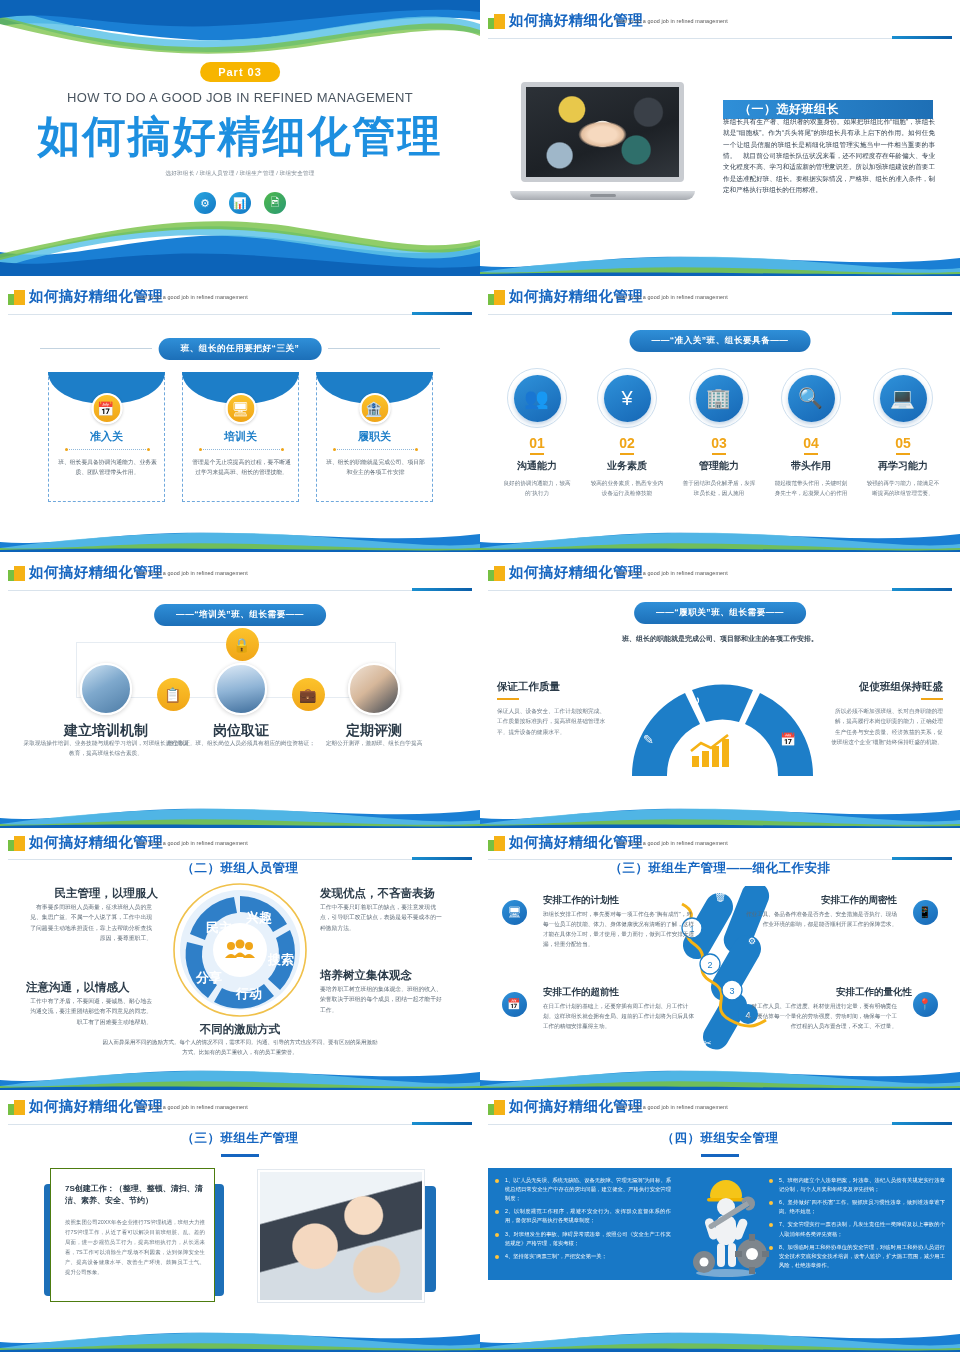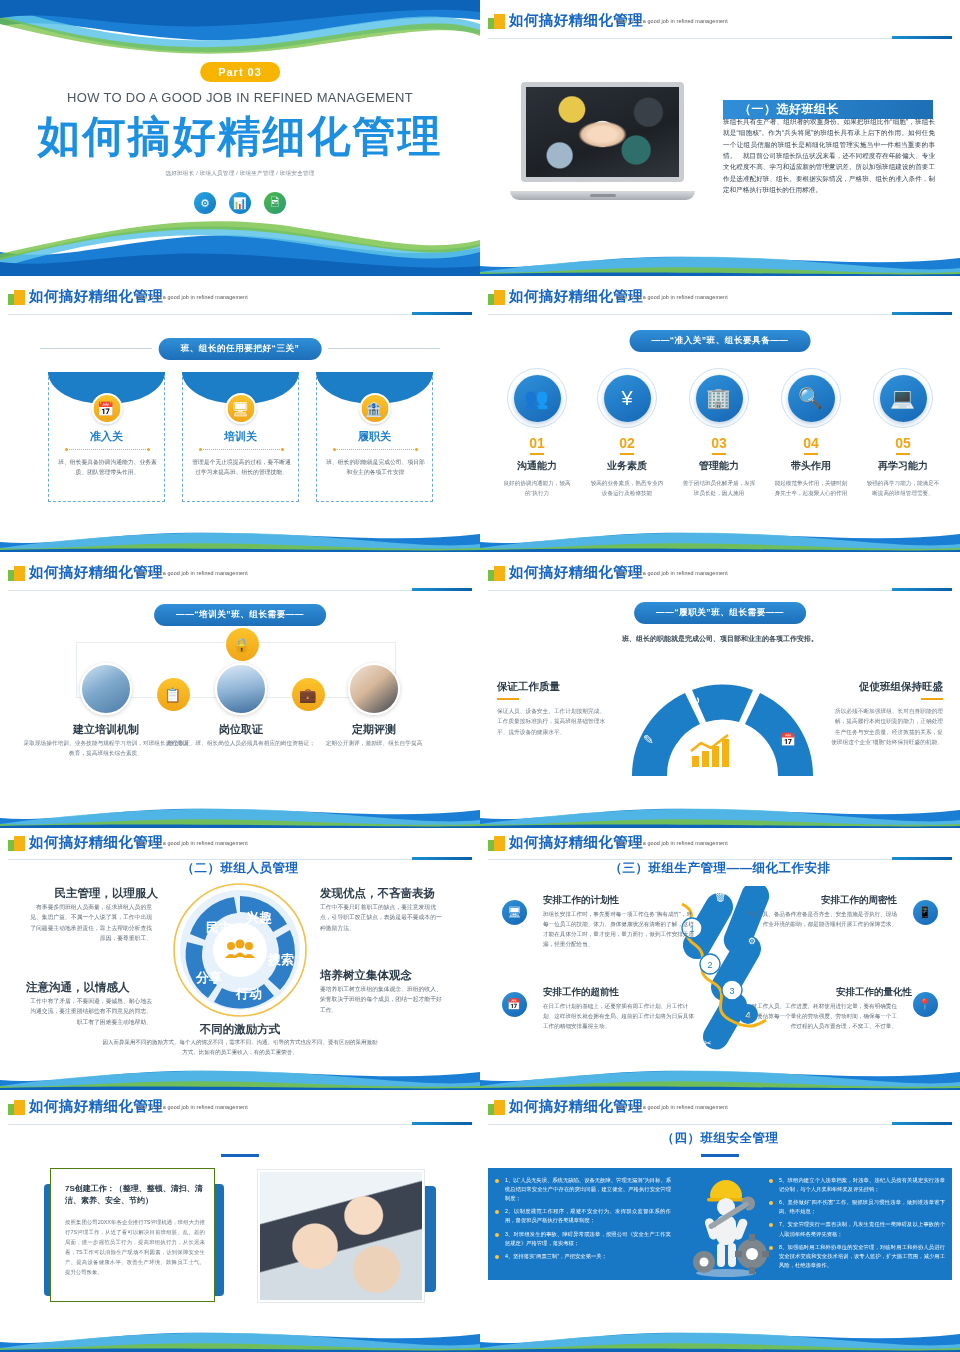--- a/index.html
+++ b/index.html
@@ -179,21 +179,21 @@
   }
   .c5 .num { margin-top: 7px; font-size: 14px; font-weight: bold; color: #f0a517; }
   .c5 .nl { width: 14px; height: 2px; background: #f0a517; margin: 2px auto 4px; }
   .c5 .lb { font-size: 10px; font-weight: bold; color: #2b3b49; }
   .c5 .dd { margin-top: 6px; font-size: 5.6px; line-height: 1.75; color: #6a7783; padding: 0 5px; }
   .tr-ph { position: absolute; width: 52px; height: 52px; border-radius: 50%; overflow: hidden;
     border: 2px solid #fff; box-shadow: 0 1px 4px rgba(0,0,0,.18); }
   .tr-yel { position: absolute; width: 33px; height: 33px; border-radius: 50%;
     background: linear-gradient(180deg,#fcc32c,#f0a517);
     display: flex; align-items: center; justify-content: center; color: #fff; font-size: 14px; }
-  .tr-t { position: absolute; width: 150px; text-align: center; font-size: 11px;
+  .tr-t { position: absolute; width: 150px; text-align: center; font-size: 14px;
     font-weight: bold; color: #2b3b49; }
   .tr-d { position: absolute; width: 170px; text-align: center; font-size: 5.7px;
     line-height: 1.8; color: #6a7783; }
   .ph-a { background: linear-gradient(150deg,#cfe3f3,#7fa9cd 45%,#4d7ca6); }
   .ph-b { background: linear-gradient(170deg,#dce9f6,#8fb4d6 50%,#3f6e9c); }
   .ph-c { background: linear-gradient(140deg,#f0e3d6,#d6b79a 45%,#3b4450); }
   .s6-h { position: absolute; font-size: 10.5px; color: #2b3b49; font-weight: bold; }
   .s6-u { position: absolute; width: 22px; height: 2px; background: #f0a517; }
   .s6-p { position: absolute; width: 112px; font-size: 5.7px; line-height: 1.8; color: #6a7783; }
 
@@ -619,20 +619,21 @@
       <span class="hdr-mark">
           <i class="a"></i>
           <i class="b"></i>
         </span>
       <span class="hdr-title">如何搞好精细化管理</span>
       <span class="hdr-sub">How to do a good job in refined management</span>
     </div>
     <div class="hdr-rule" style="top:34px;"></div>
     <div class="hdr-rule-accent" style="top:32px;"></div>
 
+    <div class="sec-title" style="top:40px;">（三）班组生产管理</div>
     <div class="sec-underline" style="top:64px;"></div>
 
     <div style="position:absolute;left:44px;top:94px;width:180px;height:112px;background:#1d6fb8;border-radius:4px;z-index:1;"></div>
     <div style="position:absolute;left:50px;top:78px;width:165px;height:134px;border:1px solid #4d7c0f;background:#fff;z-index:2;">
       <div class="s9-t">7S创建工作：（整理、整顿、清扫、清洁、素养、安全、节约）</div>
       <div class="s9-d">按照集团公司20XX年各企业推行7S管理机遇，班组大力推行7S管理工作，从近了看可以解决目前班组脏、乱、差的局面，进一步规范员工行为，提高班组执行力，从长远来看，7S工作可以消除生产现场不利因素，达到保障安全生产、提高设备健康水平、改善生产环境、鼓舞员工士气、提升公司形象。</div>
     </div>
     <div style="position:absolute;left:406px;top:96px;width:30px;height:106px;background:#1d6fb8;border-radius:0 4px 4px 0;z-index:1;"></div>
     <div style="position:absolute;left:258px;top:80px;width:166px;height:132px;z-index:2;border:2px solid #fff;box-shadow:0 0 0 1px #e2e8ee;
       background:

